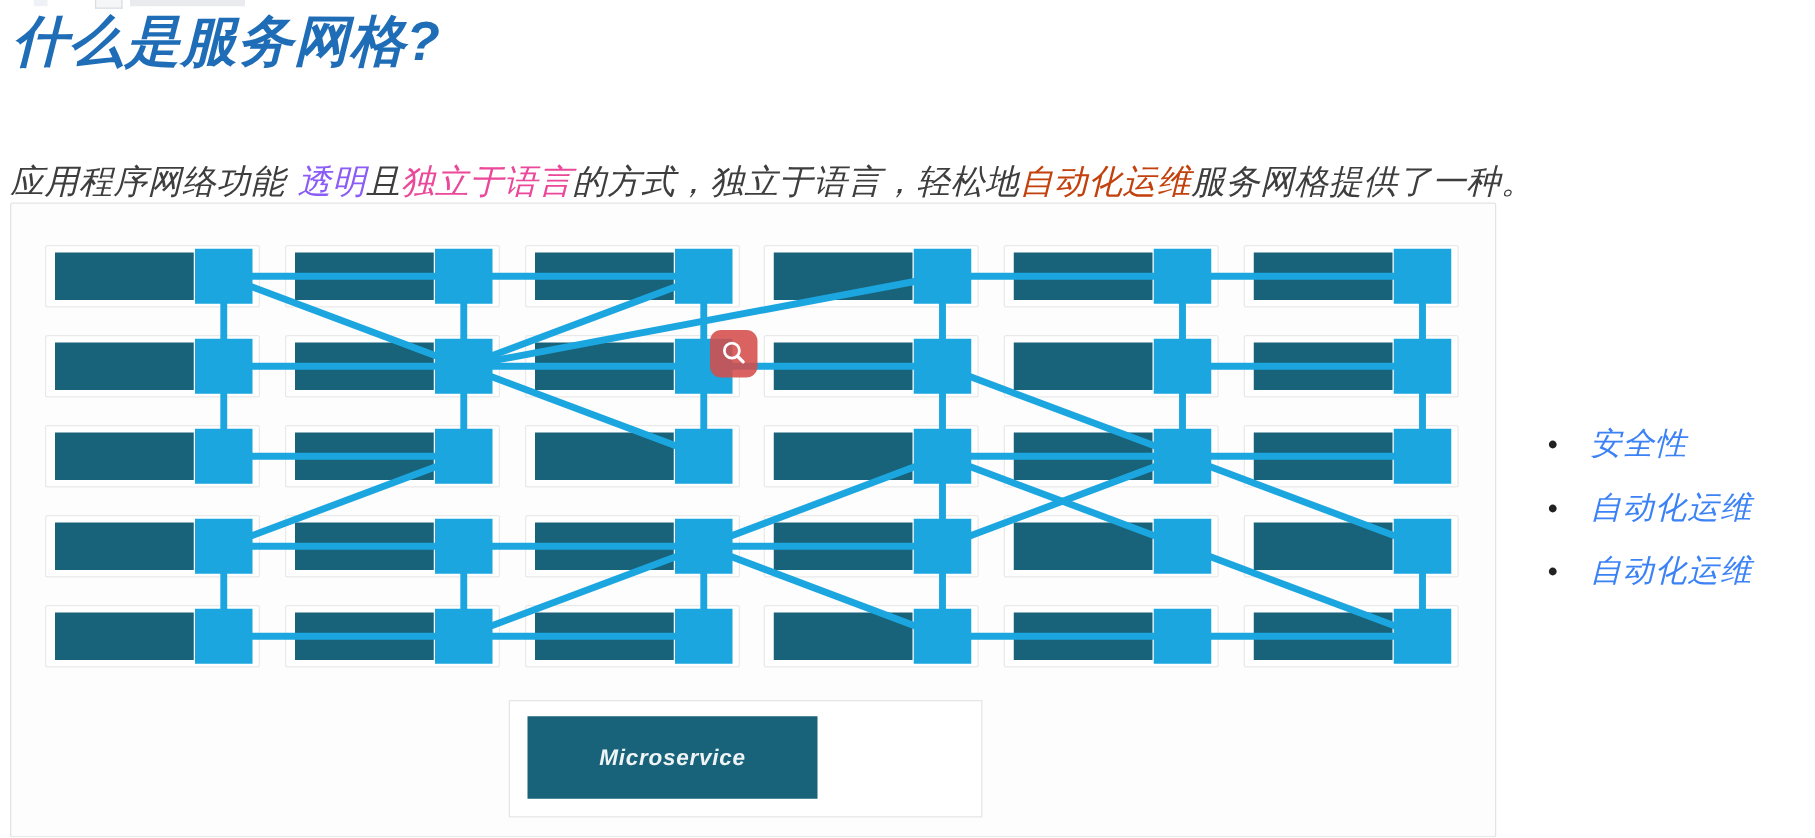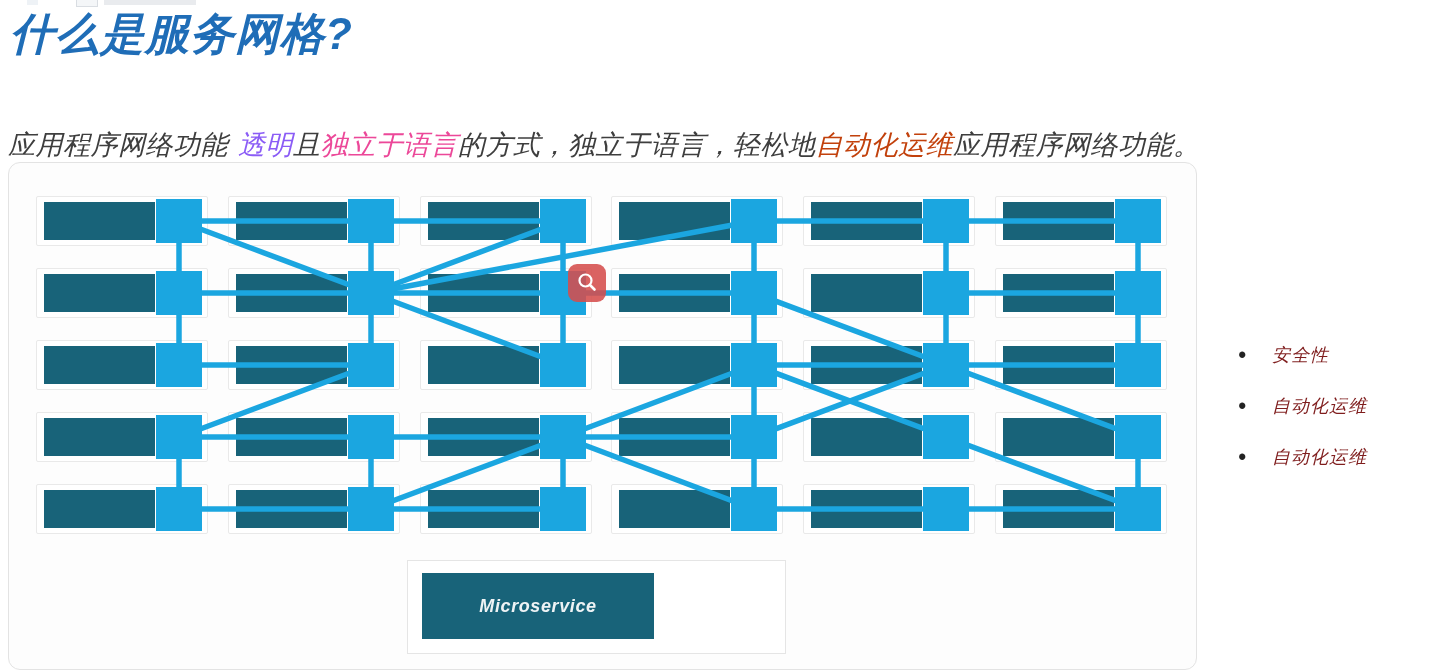--- a/index.html
+++ b/index.html
@@ -15,60 +15,60 @@
   .title{position:absolute;left:10px;top:6px;margin:0;font-size:44px;line-height:1.25;
          font-weight:bold;color:#1f6db7;letter-spacing:1px;}
 
   .subtitle{position:absolute;left:8px;top:101px;font-size:27px;line-height:1.3;color:#3e3e3e;
             white-space:nowrap;letter-spacing:0.5px;}
   .subtitle .em1{color:#8b5cf6;margin-left:10px;}
   .subtitle .em2{color:#ec4899;margin-top:23px;}
   .subtitle .em3{color:#c2410c;}
 
   .panel{position:absolute;left:8px;top:162px;width:1189px;height:508px;background:#fdfdfd;
-         border:1px solid #e3e3e3;border-radius:12px;box-sizing:border-box;}
+         border:1px solid #e3e3e3;border-radius:2px;box-sizing:border-box;}
 
   .card{position:absolute;width:172px;height:50px;background:#ffffff;border:1px solid #e9e9e9;
         border-radius:2px;box-sizing:border-box;}
   .ms{position:absolute;left:7px;top:5px;width:111px;height:38px;background:#186379;}
 
   .mesh{position:absolute;left:0;top:0;width:1189px;height:508px;pointer-events:none;}
 
   .legend{position:absolute;left:398px;top:397px;width:379px;height:94px;background:#ffffff;
           border:1px solid #e5e5e5;box-sizing:border-box;}
   .legend-ms{position:absolute;left:14px;top:12px;width:232px;height:66px;background:#186379;
              color:#eef3f5;font-size:18px;font-weight:bold;letter-spacing:0.6px;
              display:flex;align-items:center;justify-content:center;}
   .legend-sc{position:absolute;left:257px;top:12px;width:99px;height:66px;background:#1ba6e0;
              color:#f2f8fb;font-size:18px;font-weight:bold;letter-spacing:0.4px;
              display:flex;align-items:center;justify-content:center;}
 
   .benefits{position:absolute;left:1238px;top:340px;width:214px;}
   .benefit{display:flex;align-items:flex-start;margin-bottom:20px;}
   .benefit .bullet{width:34px;font-size:23px;color:#222;line-height:31px;}
-  .benefit .label{font-size:18px;color:#7f1d1d;line-height:31px;letter-spacing:1px;}
+  .benefit .label{font-size:25px;color:#3b82f6;line-height:31px;letter-spacing:1px;}
 
   .zoom-cursor{position:absolute;left:568px;top:264px;width:38px;height:38px;
                background:rgba(213,77,76,0.88);border-radius:9px;
                display:flex;align-items:center;justify-content:center;}
 </style>
 </head>
 <body>
 
 <div class="page">
 
   <div class="top-artifact">
     <div class="ta-dot"></div>
     <div class="ta-box"></div>
     <div class="ta-text"></div>
   </div>
 
   <h1 class="title">什么是服务网格?</h1>
 
-  <p class="subtitle"><span>应用程序网络功能</span><span class="em1">透明</span><span>且</span><span class="em2">独立于语言</span><span>的方式，独立于语言，轻松地</span><span class="em3">自动化运维</span><span>应用程序网络功能。</span></p>
+  <p class="subtitle"><span>应用程序网络功能</span><span class="em1">透明</span><span>且</span><span class="em2">独立于语言</span><span>的方式，独立于语言，轻松地</span><span class="em3">自动化运维</span><span>服务网格提供了一种。</span></p>
 
   <div class="panel">
     <div id="cards">
         <div class="card" style="left: 27px; top: 33px;">
           <div class="ms"></div>
         </div>
         <div class="card" style="left: 219px; top: 33px;">
           <div class="ms"></div>
         </div>
         <div class="card" style="left: 411px; top: 33px;">

